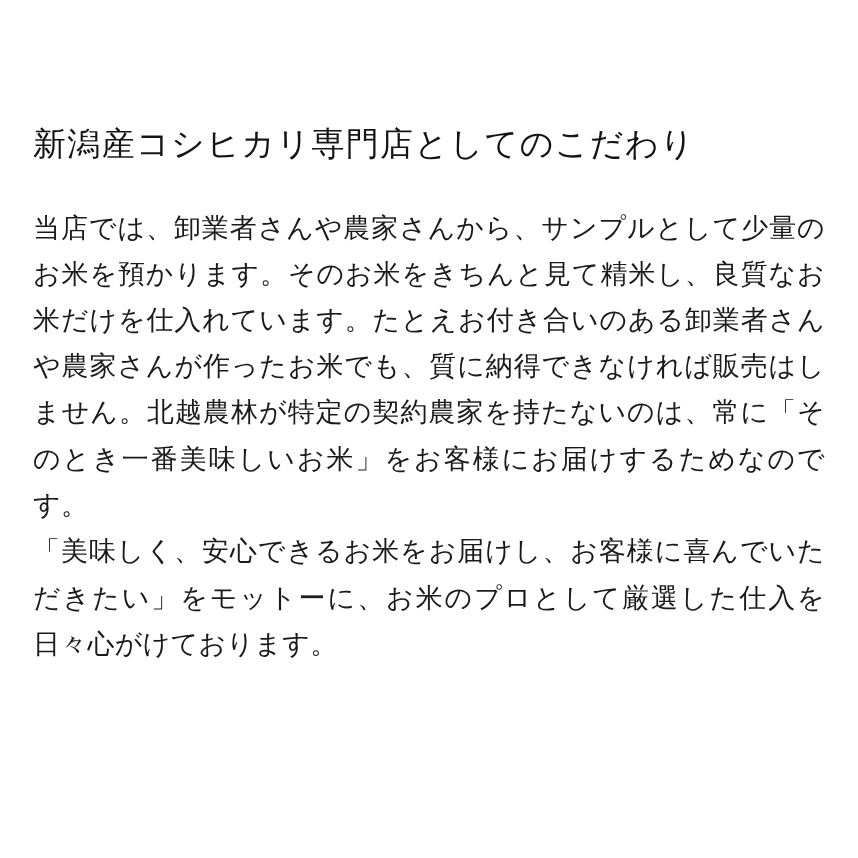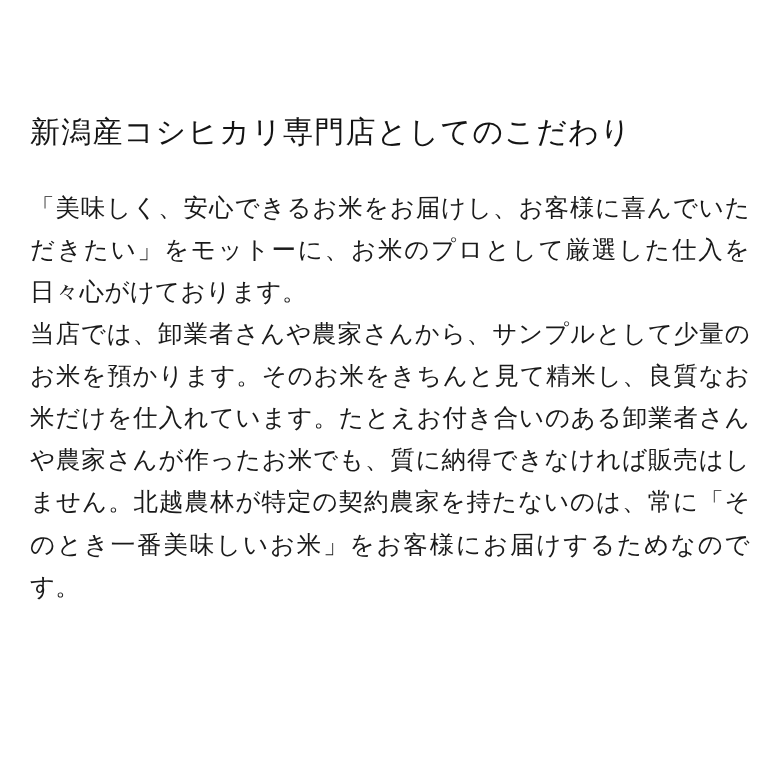--- a/index.html
+++ b/index.html
@@ -45,16 +45,16 @@
   .doc-paragraph + .doc-paragraph {
     margin-top: 0;
   }
 </style>
 </head>
 <body>
 
 <div class="page">
   <h1 class="doc-title">新潟産コシヒカリ専門店としてのこだわり</h1>
   <div class="doc-body">
+    <p class="doc-paragraph">当店では、卸業者さんや農家さんから、サンプルとして少量のお米を預かります。そのお米をきちんと見て精米し、良質なお米だけを仕入れています。たとえお付き合いのある卸業者さんや農家さんが作ったお米でも、質に納得できなければ販売はしません。北越農林が特定の契約農家を持たないのは、常に「そのとき一番美味しいお米」をお客様にお届けするためなのです。</p>
     <p class="doc-paragraph">「美味しく、安心できるお米をお届けし、お客様に喜んでいただきたい」をモットーに、お米のプロとして厳選した仕入を日々心がけております。</p>
-    <p class="doc-paragraph">当店では、卸業者さんや農家さんから、サンプルとして少量のお米を預かります。そのお米をきちんと見て精米し、良質なお米だけを仕入れています。たとえお付き合いのある卸業者さんや農家さんが作ったお米でも、質に納得できなければ販売はしません。北越農林が特定の契約農家を持たないのは、常に「そのとき一番美味しいお米」をお客様にお届けするためなのです。</p>
   </div>
 </div>
 
 </body></html>

